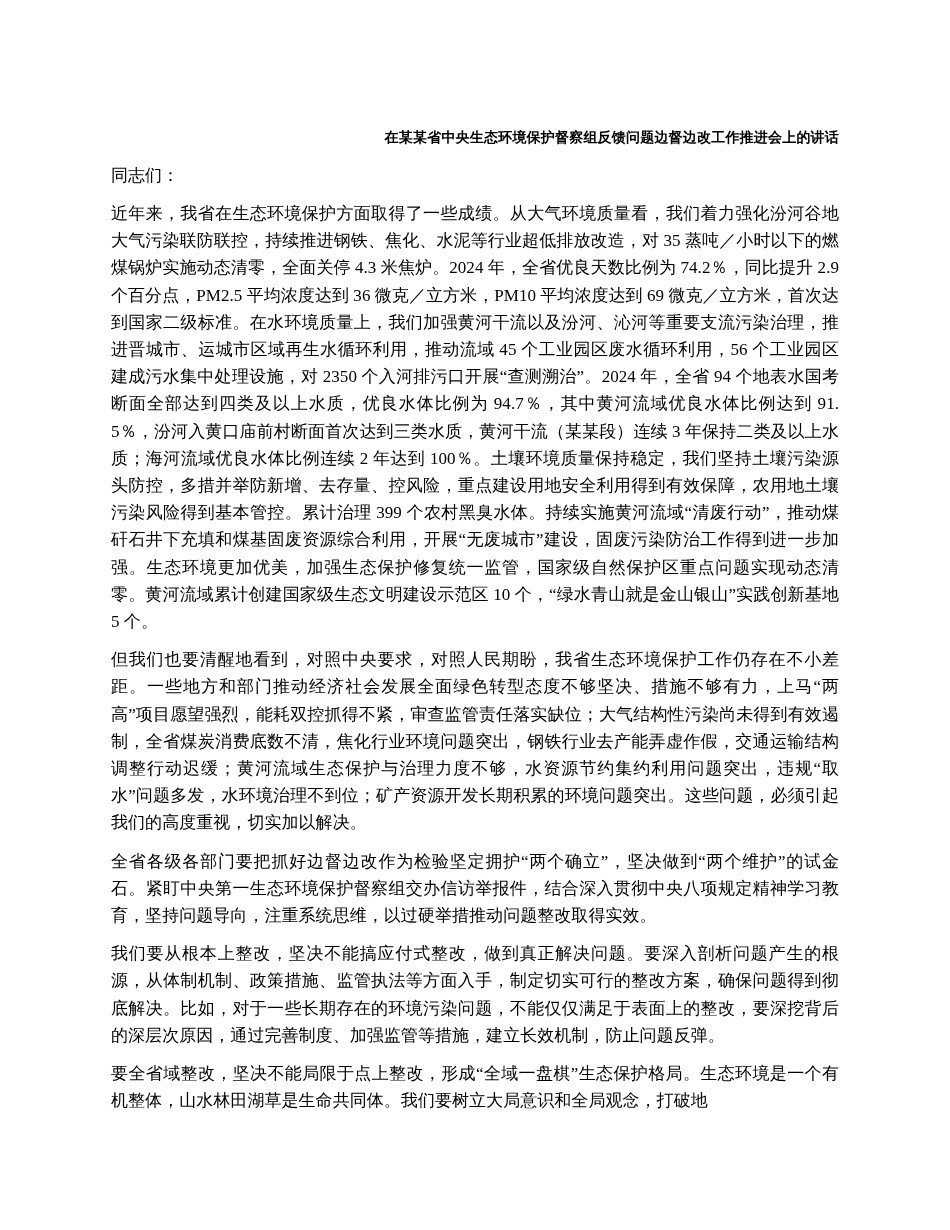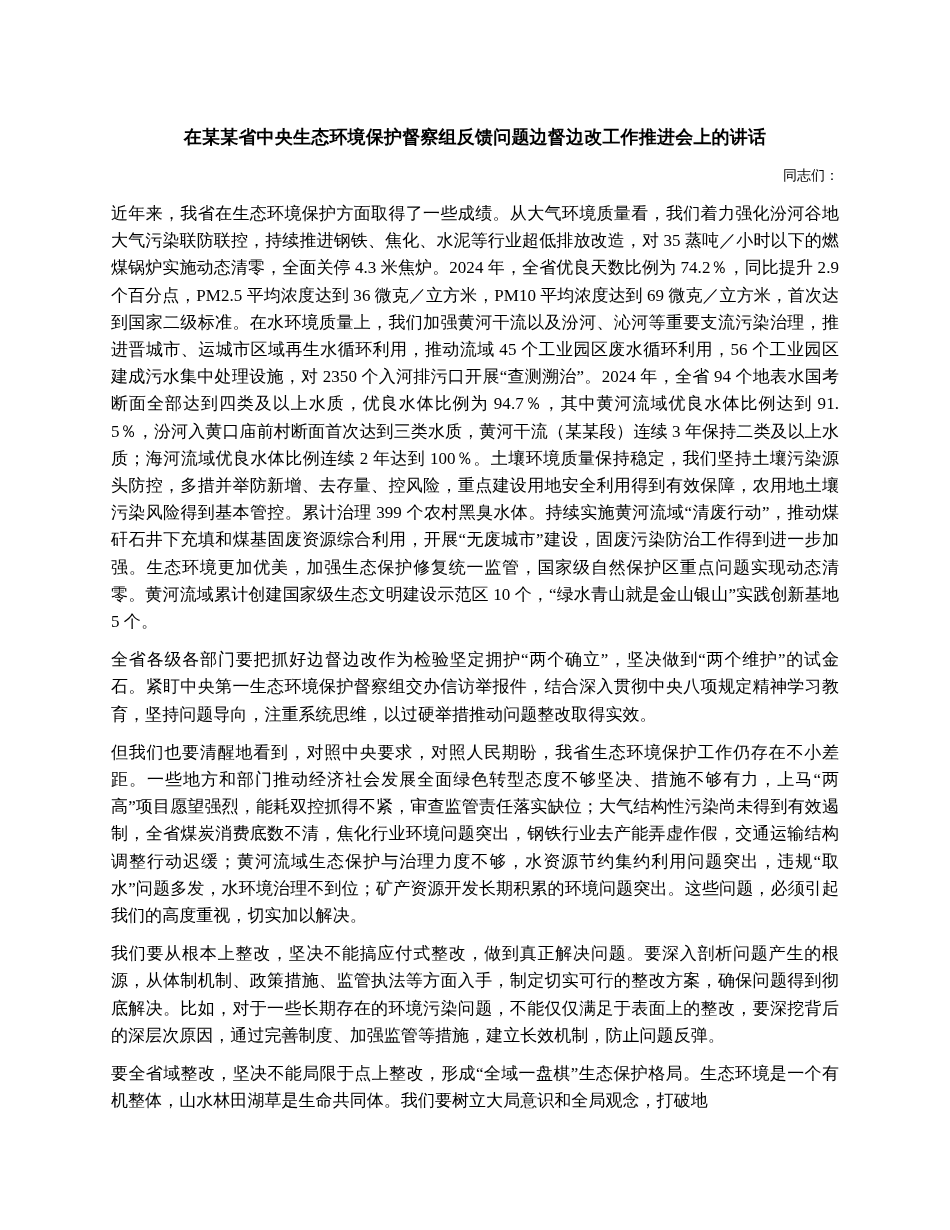--- a/index.html
+++ b/index.html
@@ -23,33 +23,33 @@
     padding: 0;
     overflow: hidden;
   }
   .doc-body {
     position: absolute;
     left: 111px;
     top: 124px;
     width: 728px;
   }
   .doc-title {
-    font-size: 18px;
+    font-size: 14px;
     font-weight: bold;
     line-height: 27px;
     margin: 0 0 11px 0;
     letter-spacing: 0.2px;
-    text-align: center;
+    text-align: right;
     word-break: break-all;
   }
   .salutation {
-    font-size: 14px;
+    font-size: 17px;
     line-height: 27px;
     margin: 0 0 11px 0;
-    text-align: right;
+    text-align: left;
     word-break: break-all;
   }
   .para {
     font-size: 17px;
     line-height: 27.2px;
     margin: 0 0 11px 0;
     text-align: justify;
     text-justify: inter-ideograph;
     word-break: break-all;
     letter-spacing: 0.05px;
@@ -64,22 +64,22 @@
 <div class="page">
   <div class="doc-body">
 
     <h1 class="doc-title">在某某省中央生态环境保护督察组反馈问题边督边改工作推进会上的讲话</h1>
 
     <p class="salutation">同志们：</p>
 
 
     <p class="para">近年来，我省在生态环境保护方面取得了一些成绩。从大气环境质量看，我们着力强化汾河谷地大气污染联防联控，持续推进钢铁、焦化、水泥等行业超低排放改造，对 35 蒸吨／小时以下的燃煤锅炉实施动态清零，全面关停 4.3 米焦炉。2024 年，全省优良天数比例为 74.2％，同比提升 2.9 个百分点，PM2.5 平均浓度达到 36 微克／立方米，PM10 平均浓度达到 69 微克／立方米，首次达到国家二级标准。在水环境质量上，我们加强黄河干流以及汾河、沁河等重要支流污染治理，推进晋城市、运城市区域再生水循环利用，推动流域 45 个工业园区废水循环利用，56 个工业园区建成污水集中处理设施，对 2350 个入河排污口开展“查测溯治”。2024 年，全省 94 个地表水国考断面全部达到四类及以上水质，优良水体比例为 94.7％，其中黄河流域优良水体比例达到 91.5％，汾河入黄口庙前村断面首次达到三类水质，黄河干流（某某段）连续 3 年保持二类及以上水质；海河流域优良水体比例连续 2 年达到 100％。土壤环境质量保持稳定，我们坚持土壤污染源头防控，多措并举防新增、去存量、控风险，重点建设用地安全利用得到有效保障，农用地土壤污染风险得到基本管控。累计治理 399 个农村黑臭水体。持续实施黄河流域“清废行动”，推动煤矸石井下充填和煤基固废资源综合利用，开展“无废城市”建设，固废污染防治工作得到进一步加强。生态环境更加优美，加强生态保护修复统一监管，国家级自然保护区重点问题实现动态清零。黄河流域累计创建国家级生态文明建设示范区 10 个，“绿水青山就是金山银山”实践创新基地 5 个。</p>
 
+    <p class="para">但我们也要清醒地看到，对照中央要求，对照人民期盼，我省生态环境保护工作仍存在不小差距。一些地方和部门推动经济社会发展全面绿色转型态度不够坚决、措施不够有力，上马“两高”项目愿望强烈，能耗双控抓得不紧，审查监管责任落实缺位；大气结构性污染尚未得到有效遏制，全省煤炭消费底数不清，焦化行业环境问题突出，钢铁行业去产能弄虚作假，交通运输结构调整行动迟缓；黄河流域生态保护与治理力度不够，水资源节约集约利用问题突出，违规“取水”问题多发，水环境治理不到位；矿产资源开发长期积累的环境问题突出。这些问题，必须引起我们的高度重视，切实加以解决。</p>
+
     <p class="para">全省各级各部门要把抓好边督边改作为检验坚定拥护“两个确立”，坚决做到“两个维护”的试金石。紧盯中央第一生态环境保护督察组交办信访举报件，结合深入贯彻中央八项规定精神学习教育，坚持问题导向，注重系统思维，以过硬举措推动问题整改取得实效。</p>
-
-    <p class="para">但我们也要清醒地看到，对照中央要求，对照人民期盼，我省生态环境保护工作仍存在不小差距。一些地方和部门推动经济社会发展全面绿色转型态度不够坚决、措施不够有力，上马“两高”项目愿望强烈，能耗双控抓得不紧，审查监管责任落实缺位；大气结构性污染尚未得到有效遏制，全省煤炭消费底数不清，焦化行业环境问题突出，钢铁行业去产能弄虚作假，交通运输结构调整行动迟缓；黄河流域生态保护与治理力度不够，水资源节约集约利用问题突出，违规“取水”问题多发，水环境治理不到位；矿产资源开发长期积累的环境问题突出。这些问题，必须引起我们的高度重视，切实加以解决。</p>
 
     <p class="para">我们要从根本上整改，坚决不能搞应付式整改，做到真正解决问题。要深入剖析问题产生的根源，从体制机制、政策措施、监管执法等方面入手，制定切实可行的整改方案，确保问题得到彻底解决。比如，对于一些长期存在的环境污染问题，不能仅仅满足于表面上的整改，要深挖背后的深层次原因，通过完善制度、加强监管等措施，建立长效机制，防止问题反弹。</p>
 
     <p class="para">要全省域整改，坚决不能局限于点上整改，形成“全域一盘棋”生态保护格局。生态环境是一个有机整体，山水林田湖草是生命共同体。我们要树立大局意识和全局观念，打破地</p>
 
   </div>
 </div>
 
 </body></html>

